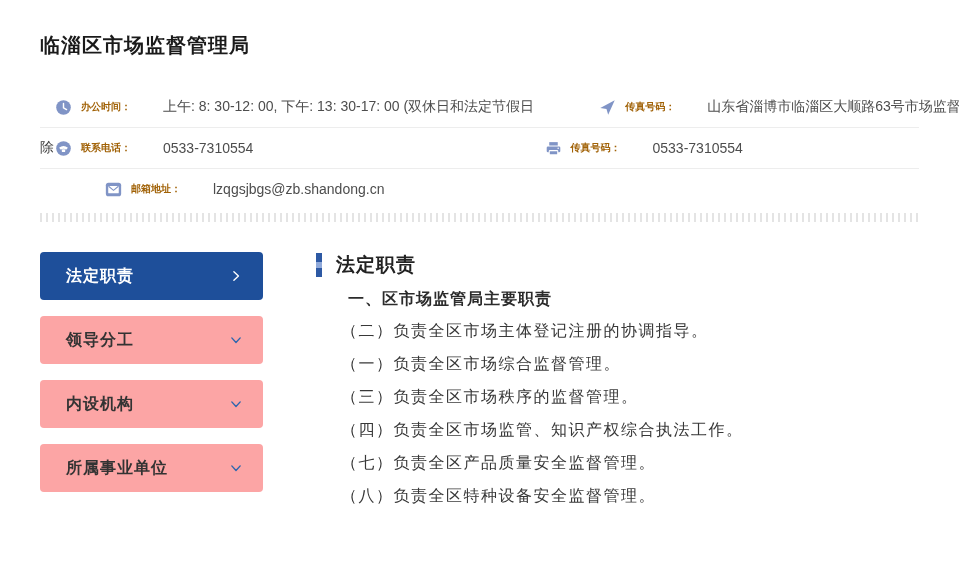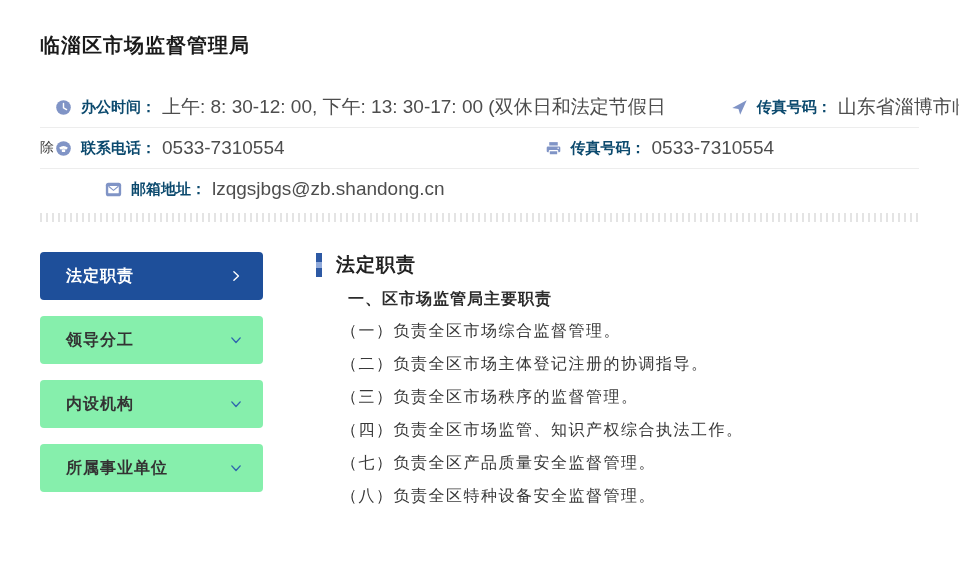--- a/index.html
+++ b/index.html
@@ -15,32 +15,32 @@
   .contact-row { display:flex; align-items:center; height:40px;
                  border-bottom:1px solid #ededed; }
   .contact-row.last { border-bottom:none; }
   .cell { flex:0 0 50%; display:flex; align-items:center; position:relative;
           box-sizing:border-box; overflow:visible; white-space:nowrap; }
   .cell.left  { padding-left:15px; }
   .cell.right { padding-left:65px; }
   .icon { width:17px; height:17px; margin-right:9px; flex:none;
           display:inline-flex; align-items:center; justify-content:center; }
   .icon svg { width:17px; height:17px; display:block; }
-  .lbl { font-weight:bold; color:#0c4a6e; font-size:15px; margin-right:6px; }
-  .val { color:#4d4d4d; font-size:19px; }
+  .lbl { font-weight:bold; color:#a16207; font-size:10px; margin-right:6px; }
+  .val { color:#4d4d4d; font-size:14px;margin-left:26px; }
   .overflow-char { position:absolute; left:0; top:50%; transform:translateY(-50%);
                    font-size:14px; color:#3c3c3c; }
 
   .divider-stripes { height:9px; margin-top:4px;
     background:repeating-linear-gradient(to right,#e4e4e4 0 2px,transparent 2px 6px); }
 
   
   .body-cols { display:flex; margin-top:30px; align-items:flex-start; }
   .sidebar { width:223px; flex:none; }
-  .side-item { height:48px; margin-bottom:16px; background:#86efac;
+  .side-item { height:48px; margin-bottom:16px; background:#fca5a5;
                border-radius:4px; display:flex; align-items:center;
                justify-content:space-between; padding:0 20px 0 26px;
                box-sizing:border-box; cursor:pointer; }
   .side-item .s-label { font-size:16px; font-weight:bold; color:#333;
                         letter-spacing:1px; }
   .side-item.active { background:#1e4f9a; }
   .side-item.active .s-label { color:#fff; }
   .chev { width:14px; height:14px; flex:none; }
   .chev svg { width:14px; height:14px; display:block; }
 
@@ -169,22 +169,22 @@
       </div>
     </div>
 
     <div class="main">
       <div class="main-heading">
         <span class="marker"></span>
         <h2>法定职责</h2>
       </div>
       <div class="section-title">一、区市场监管局主要职责</div>
       <div class="duties">
+        <div class="duty">（二）负责全区市场主体登记注册的协调指导。</div>
         <div class="duty">（一）负责全区市场综合监督管理。</div>
-        <div class="duty">（二）负责全区市场主体登记注册的协调指导。</div>
         <div class="duty">（三）负责全区市场秩序的监督管理。</div>
         <div class="duty">（四）负责全区市场监管、知识产权综合执法工作。</div>
         <div class="duty">（七）负责全区产品质量安全监督管理。</div>
         <div class="duty">（八）负责全区特种设备安全监督管理。</div>
       </div>
     </div>
 
   </div>
 </div>
 

